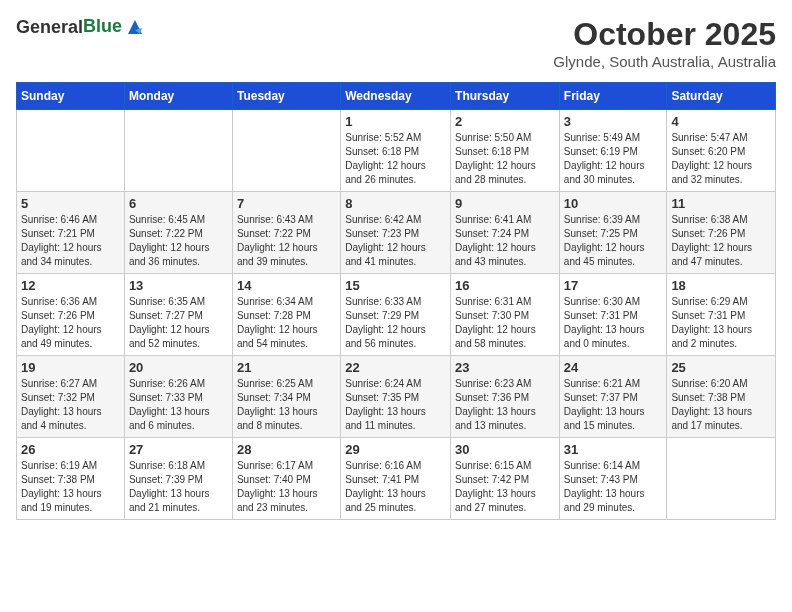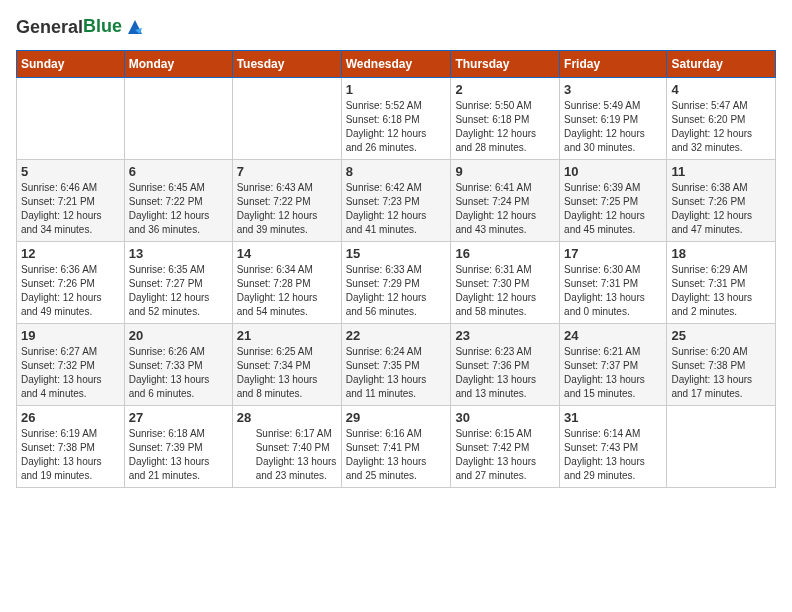--- a/index.html
+++ b/index.html
@@ -32,21 +32,21 @@
     .location-title {
       font-size: 15px;
       color: #555;
     }
     table {
       width: 100%;
       border-collapse: collapse;
       font-size: 11px;
     }
     thead th {
-      background-color: #c2410c;
+      background-color: #1d4ed8;
       color: #fff;
       padding: 6px 4px;
       text-align: left;
       font-size: 12px;
       font-weight: bold;
       border: 1px solid #1565c0;
     }
     tbody td {
       border: 1px solid #ccc;
       vertical-align: top;
@@ -83,20 +83,24 @@
       <span style="font-size:18px;font-weight:bold;color:#333;line-height:1.1;">General</span>
       <div style="display:flex;align-items:center;gap:2px;">
         <span style="font-size:18px;font-weight:bold;color:#15803d;line-height:1.1;">Blue</span>
         <svg width="22" height="22" viewBox="0 0 22 22">
           <polygon points="4,18 11,4 18,18" fill="#1565c0"></polygon>
           <polygon points="11,14 16,18 18,12" fill="#42a5f5"></polygon>
         </svg>
       </div>
     </div>
   </div>
+  <div class="title-area">
+    <div class="month-title">October 2025</div>
+    <div class="location-title">Glynde, South Australia, Australia</div>
+  </div>
 </div>
 
 <table>
   <thead>
     <tr>
     <th>Sunday</th>
         <th>Monday</th>
         <th>Tuesday</th>
         <th>Wednesday</th>
         <th>Thursday</th>
@@ -301,21 +305,21 @@
         </td>
         <td>
           <span class="day-number">27</span>
           <div class="day-info" style="white-space: pre-line;">Sunrise: 6:18 AM
 Sunset: 7:39 PM
 Daylight: 13 hours
 and 21 minutes.</div>
         </td>
         <td>
           <span class="day-number">28</span>
-          <div class="day-info" style="white-space: pre-line; margin-left: 19px;">Sunrise: 6:17 AM
+          <div class="day-info" style="white-space: pre-line;">Sunrise: 6:17 AM
 Sunset: 7:40 PM
 Daylight: 13 hours
 and 23 minutes.</div>
         </td>
         <td>
           <span class="day-number">29</span>
           <div class="day-info" style="white-space: pre-line;">Sunrise: 6:16 AM
 Sunset: 7:41 PM
 Daylight: 13 hours
 and 25 minutes.</div>

